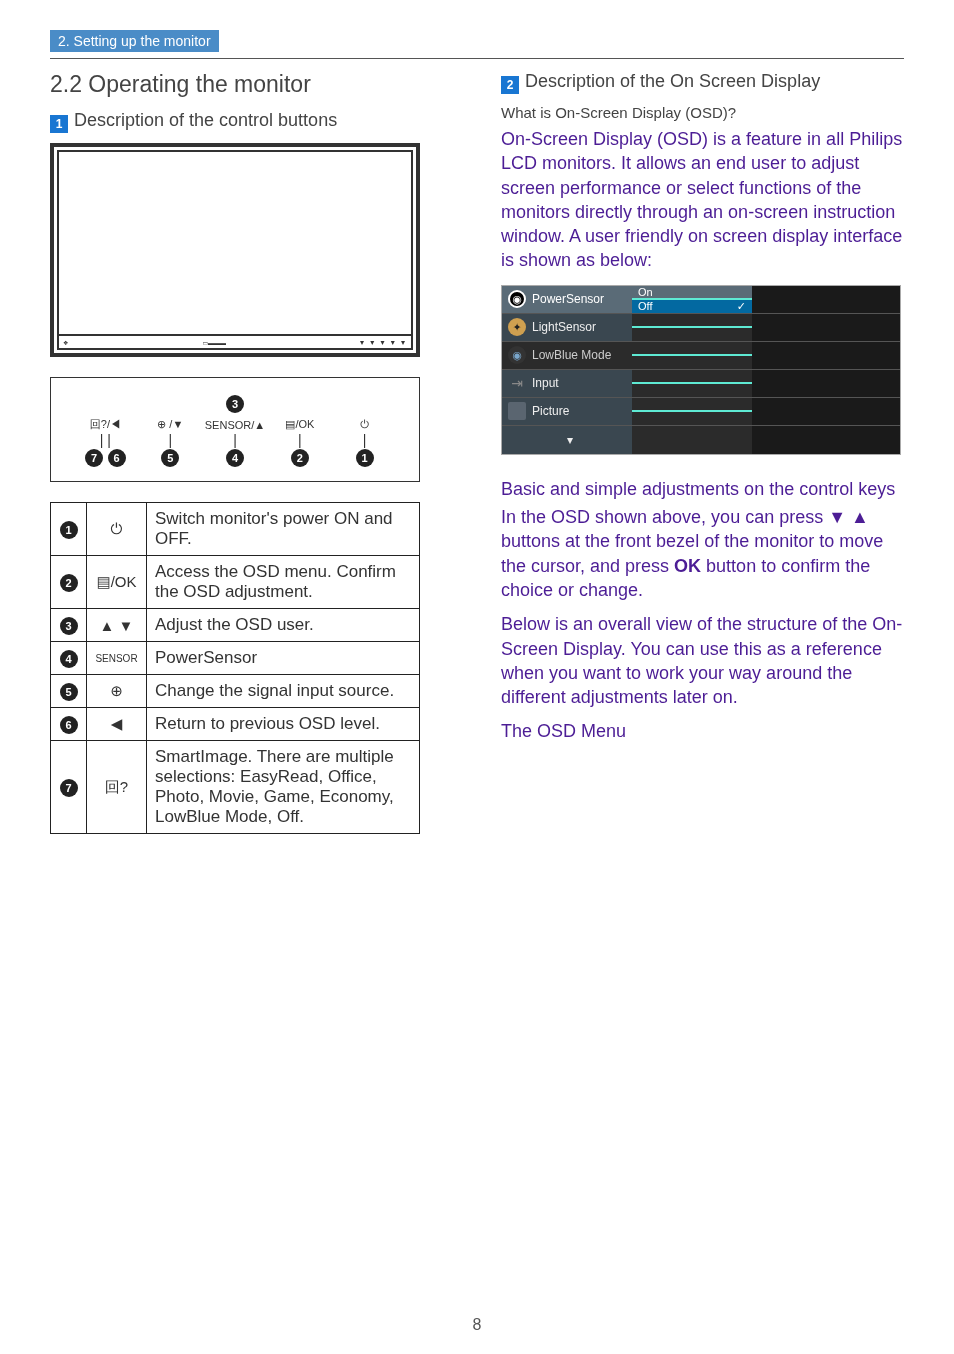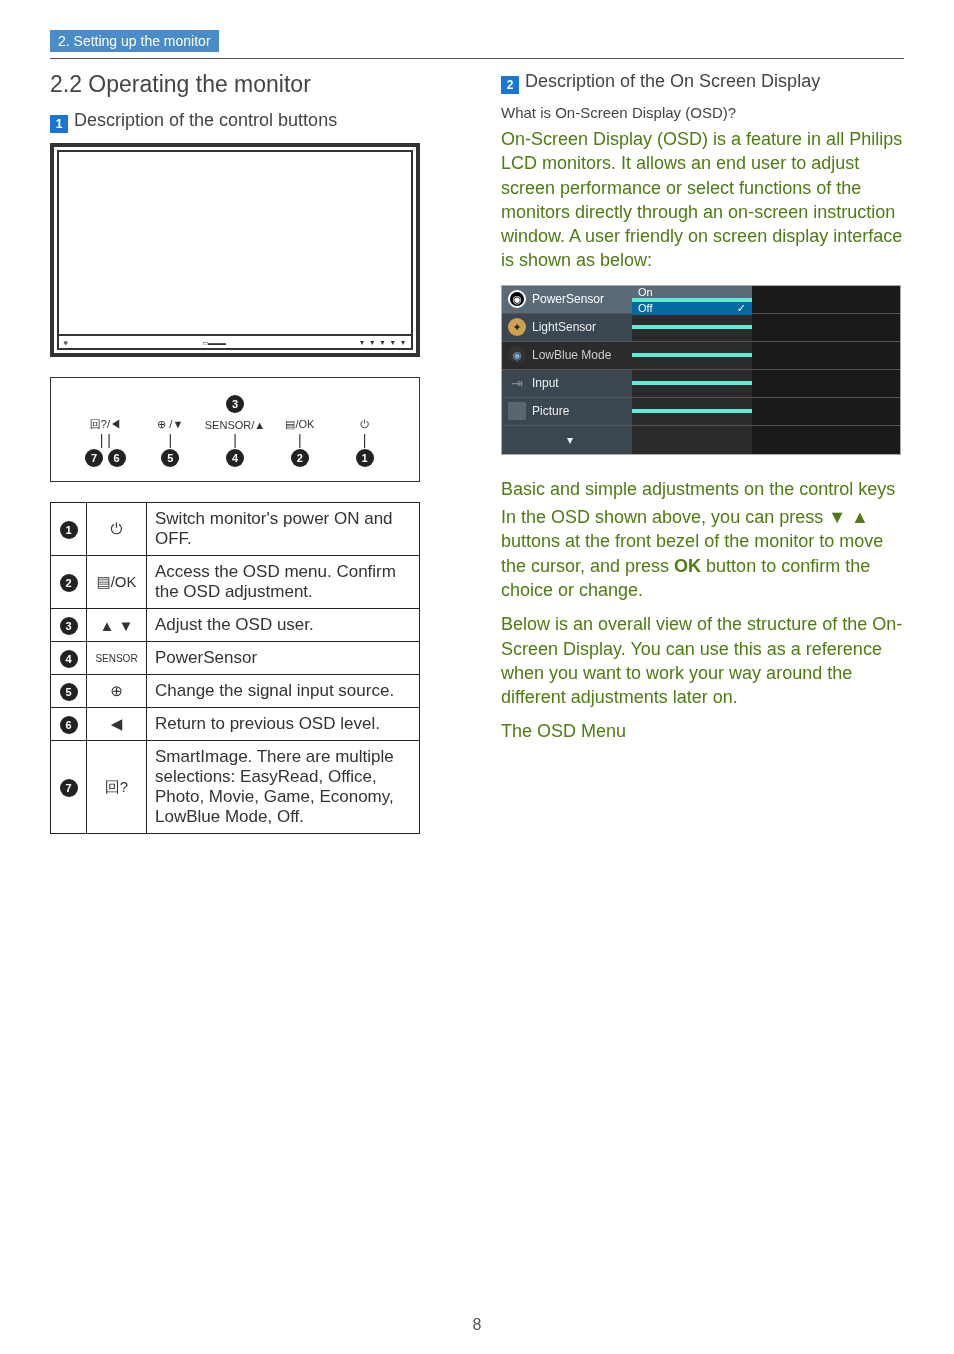--- a/index.html
+++ b/index.html
@@ -63,36 +63,36 @@
   }
   .callout-row2 .pair { flex:1; text-align:center;}
 
   
   table.btn-table { width: 370px; border-collapse: collapse; margin-top: 10px; }
   table.btn-table td { border: 1px solid #222; padding: 6px 8px; font-size: 17px; color:#333; vertical-align: middle; }
   table.btn-table td.c1 { width: 36px; text-align:center; }
   table.btn-table td.c2 { width: 60px; text-align:center; font-size:15px; }
 
   
-  .para { font-size: 18px; color: #4d7c0f; margin-bottom: 10px; line-height: 1.35; }
+  .para { font-size: 18px; color: #4c1d95; margin-bottom: 10px; line-height: 1.35; }
   .para.tight { margin-bottom: 4px; }
   .q { font-size: 15px; color:#444; margin-bottom: 6px;}
 
   
   .osd {
     width: 400px; border: 1px solid #aaa; margin: 12px 0 22px 0; font-size: 12px;
     background:#2b2b2b; color:#ccc;
   }
   .osd-row { display:flex; height:28px; align-items:stretch; border-bottom:1px solid #555;}
   .osd-row:last-child{border-bottom:none;}
   .osd-left { width: 130px; display:flex; align-items:center; gap:6px; padding-left:6px; }
   .osd-left.active { background:#5a6b77; color:#fff;}
   .osd-left.dim { background:#3a4750; color:#eee;}
   .osd-mid { width:120px; display:flex; flex-direction:column; font-size:11px;}
-  .osd-mid .half{flex:1; display:flex; align-items:center; padding-left:6px; border-bottom:4px solid #5eead4;}
+  .osd-mid .half{flex:1; display:flex; align-items:center; padding-left:6px; border-bottom:2px solid #5eead4;}
   .osd-mid .half:last-child{border-bottom:none;}
   .osd-mid .sel { background:#0369a1; color:#fff; justify-content:space-between; padding-right:6px;}
   .osd-right{flex:1; background:#1a1a1a;}
   .osd-icon {
     width:18px; height:18px; border-radius:50%; background:#808080; display:inline-flex;
     align-items:center; justify-content:center; font-size:11px; color:#222;
   }
   .osd-icon.ps { background:#000; color:#fff; border:2px solid #fff; box-sizing:border-box;}
   .osd-icon.bulb { background:#cfa050; }
   .osd-icon.eye { background:#333; color:#7aa7cc;}

